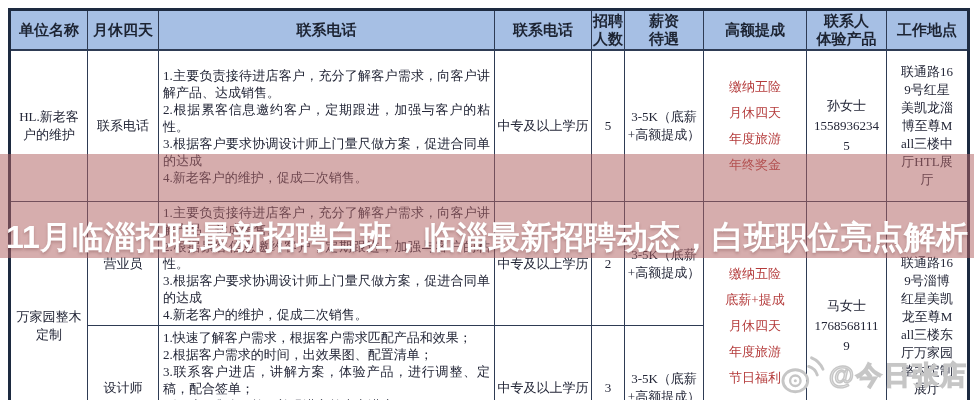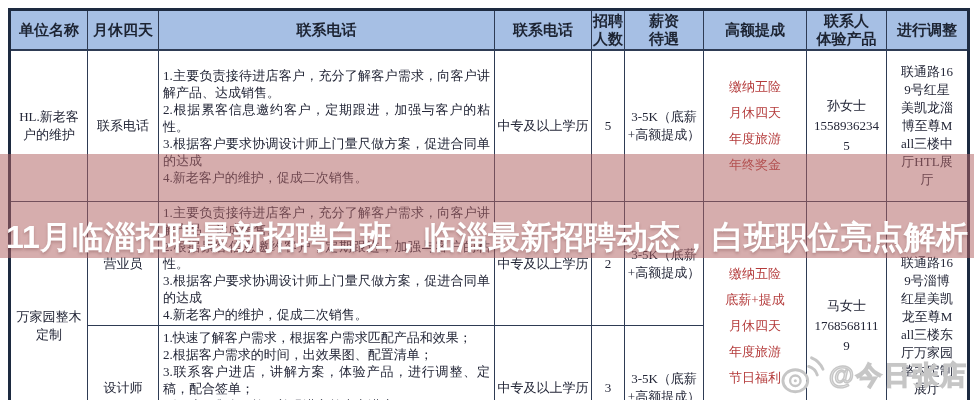--- a/index.html
+++ b/index.html
@@ -103,21 +103,21 @@
       <th>月休四天</th>
       <th>联系电话</th>
       <th>联系电话</th>
       <th>招聘
 人数</th>
       <th>薪资
 待遇</th>
       <th class="thickL">高额提成</th>
       <th class="thickL">联系人
 体验产品</th>
-      <th class="thickL">进行调整</th>
+      <th class="thickL">工作地点</th>
     </tr>
     <tr class="r1">
       <td>HL.新老客户的维护</td>
       <td>联系电话</td>
       <td class="desc">1.主要负责接待进店客户，充分了解客户需求，向客户讲解产品、达成销售。
 2.根据累客信息邀约客户，定期跟进，加强与客户的粘性。
 3.根据客户要求协调设计师上门量尺做方案，促进合同单的达成
 4.新老客户的维护，促成二次销售。</td>
       <td>中专及以上学历</td>
       <td>5</td>

